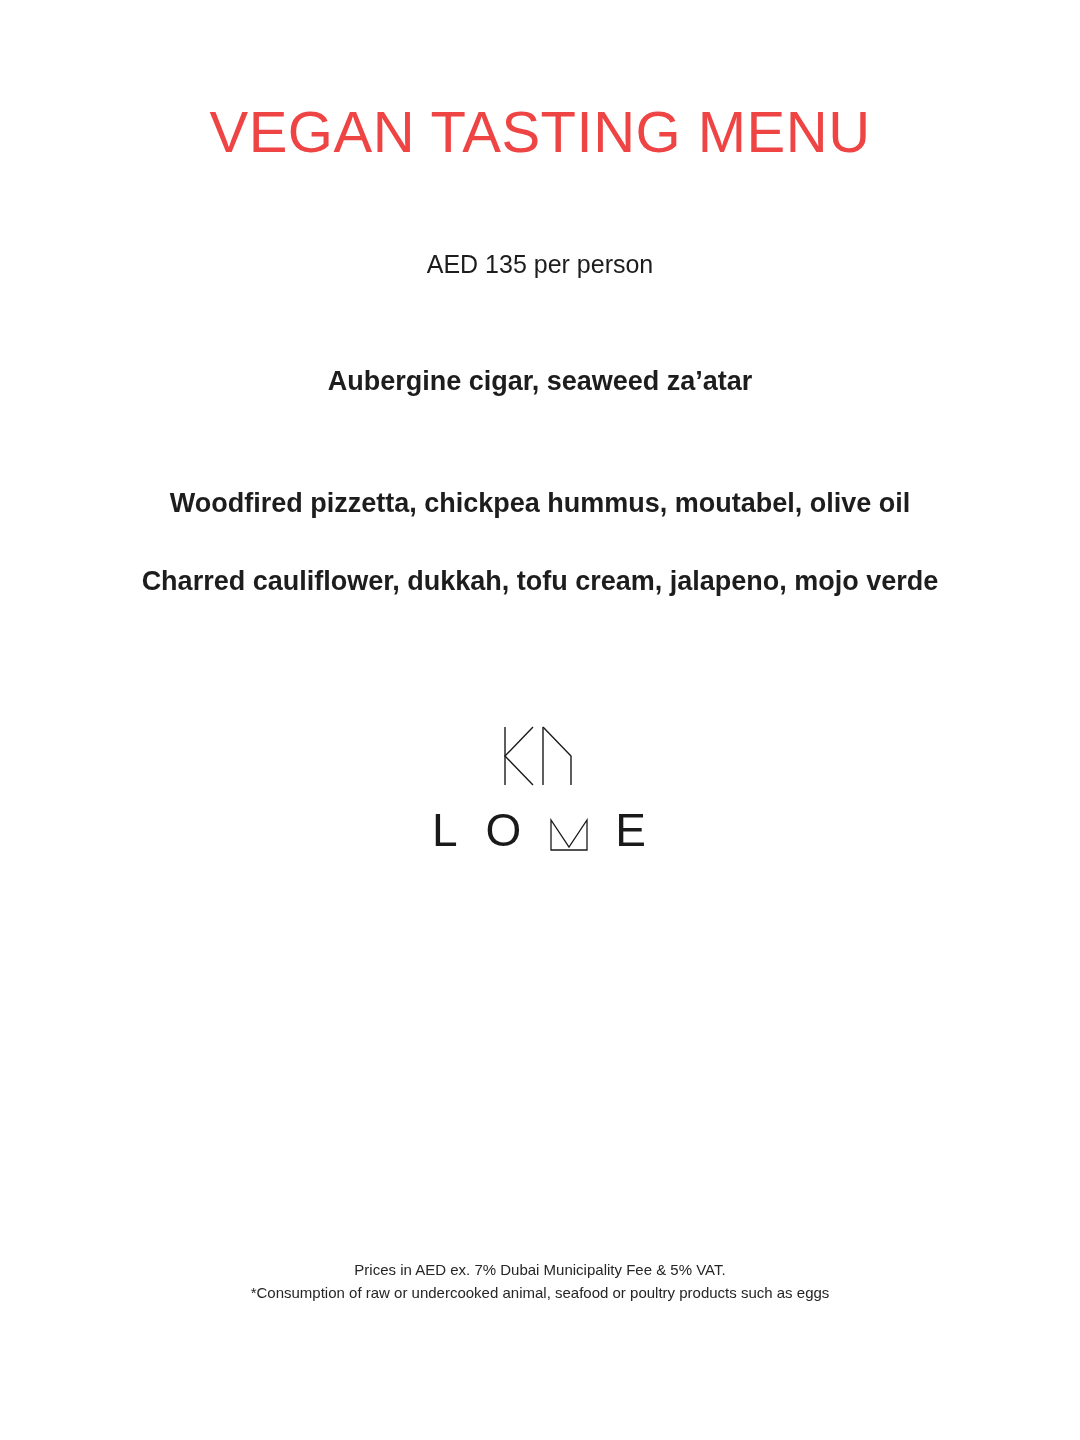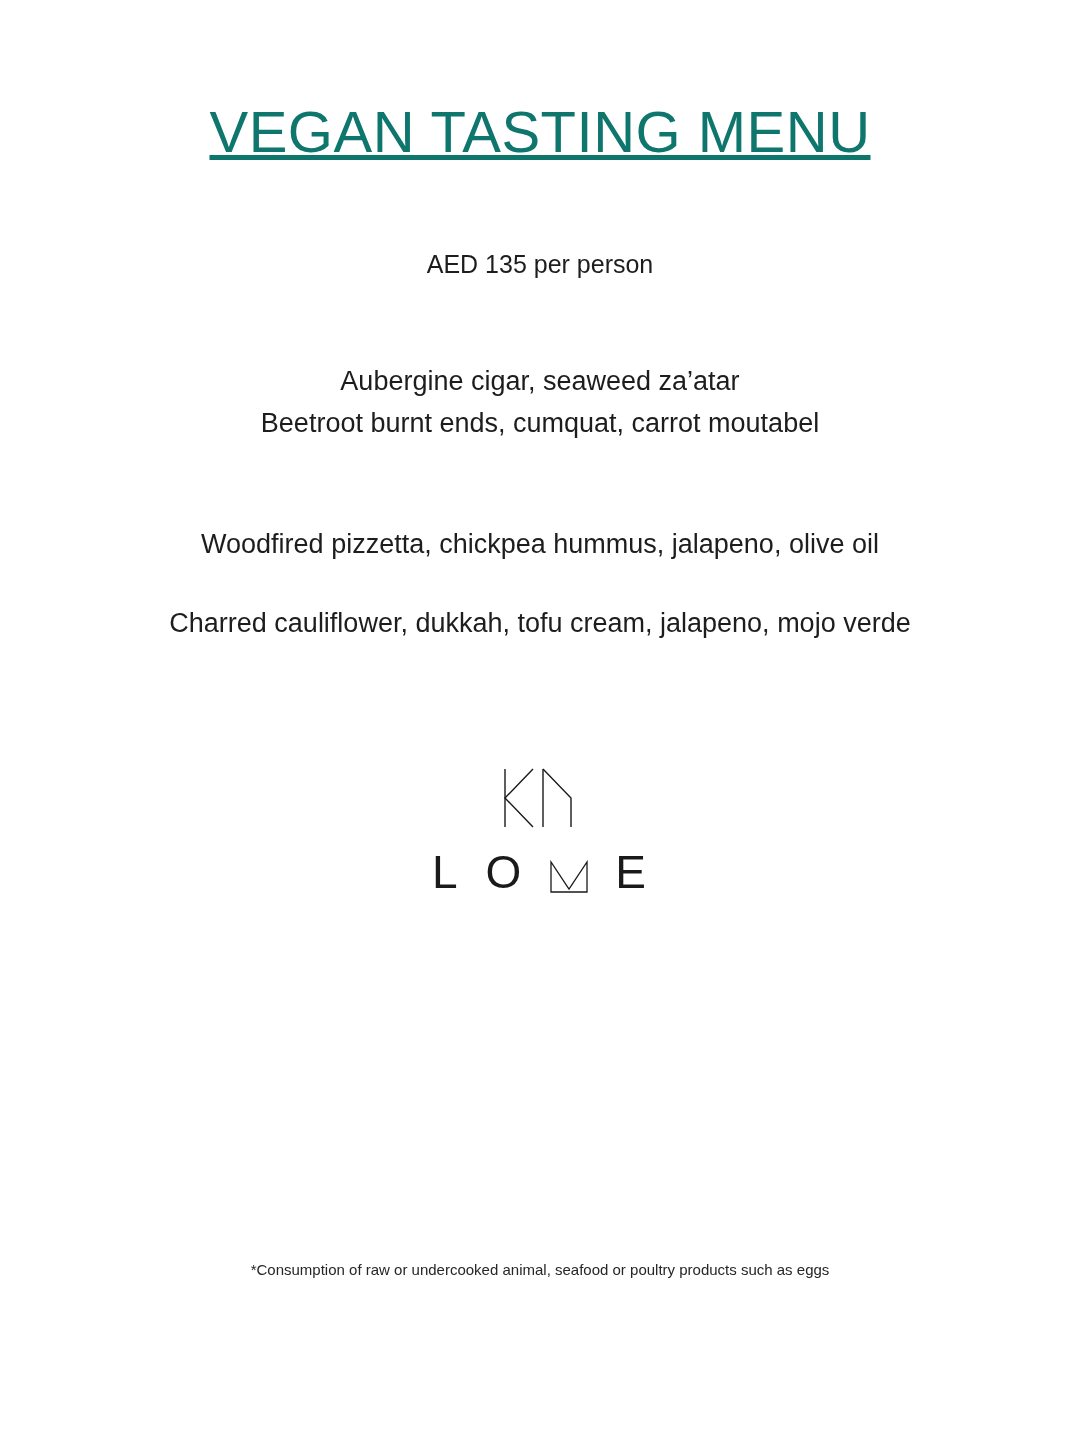--- a/index.html
+++ b/index.html
@@ -21,37 +21,36 @@
     box-sizing: border-box;
     display: flex;
     flex-direction: column;
     align-items: center;
   }
   .title {
     margin-top: 100px;
     font-size: 58px;
     font-weight: 400;
     letter-spacing: 0.5px;
-    color: #0f766e;
+    color: #ef4444;
     text-align: center;
     line-height: 1.1;
-    text-decoration: underline;
   }
   .price {
     margin-top: 86px;
     font-size: 25px;
     font-weight: 400;
     color: #1d1d1d;
   }
   .course {
     text-align: center;
     color: #1d1d1d;
     font-size: 27px;
     line-height: 1.55;
-    font-weight: 400;
+    font-weight: 700;
   }
   .course-1 { margin-top: 82px; }
   .course-2 { margin-top: 80px; }
   .course-3 { margin-top: 37px; }
   .course-4 { margin-top: 82px; }
   .course .line {
     display: block;
     white-space: nowrap;
   }
   .logo-block {
@@ -98,25 +97,24 @@
 <body>
 
 <div class="page">
 
   <div class="title">VEGAN TASTING MENU</div>
 
   <div class="price">AED 135 per person</div>
 
   <div class="course course-1">
     <span class="line">Aubergine cigar, seaweed za’atar</span>
-    <span class="line">Beetroot burnt ends, cumquat, carrot moutabel</span>
   </div>
 
   <div class="course course-2">
-    <span class="line">Woodfired pizzetta, chickpea hummus, jalapeno, olive oil</span>
+    <span class="line">Woodfired pizzetta, chickpea hummus, moutabel, olive oil</span>
   </div>
 
   <div class="course course-3">
     <span class="line">Charred cauliflower, dukkah, tofu cream, jalapeno, mojo verde</span>
   </div>
 
 
   <div class="logo-block">
     <svg class="logo-mark" viewBox="0 0 90 70">
       <path d="M10 6 L10 64" stroke="#1a1a1a" stroke-width="1.4" fill="none"></path>
@@ -130,16 +128,17 @@
       <span class="glyph-w">
         <svg viewBox="0 0 40 34" width="40" height="34">
           <path d="M2 2 L2 32 L38 32 L38 2 L20 29 Z" stroke="#1a1a1a" stroke-width="1.3" fill="none"></path>
         </svg>
       </span>
       <span>E</span>
     </div>
   </div>
 
   <div class="footnote">
+    <span class="fline">Prices in AED ex. 7% Dubai Municipality Fee &amp; 5% VAT.</span>
     <span class="fline">*Consumption of raw or undercooked animal, seafood or poultry products such as eggs</span>
   </div>
 
 </div>
 
 </body></html>

